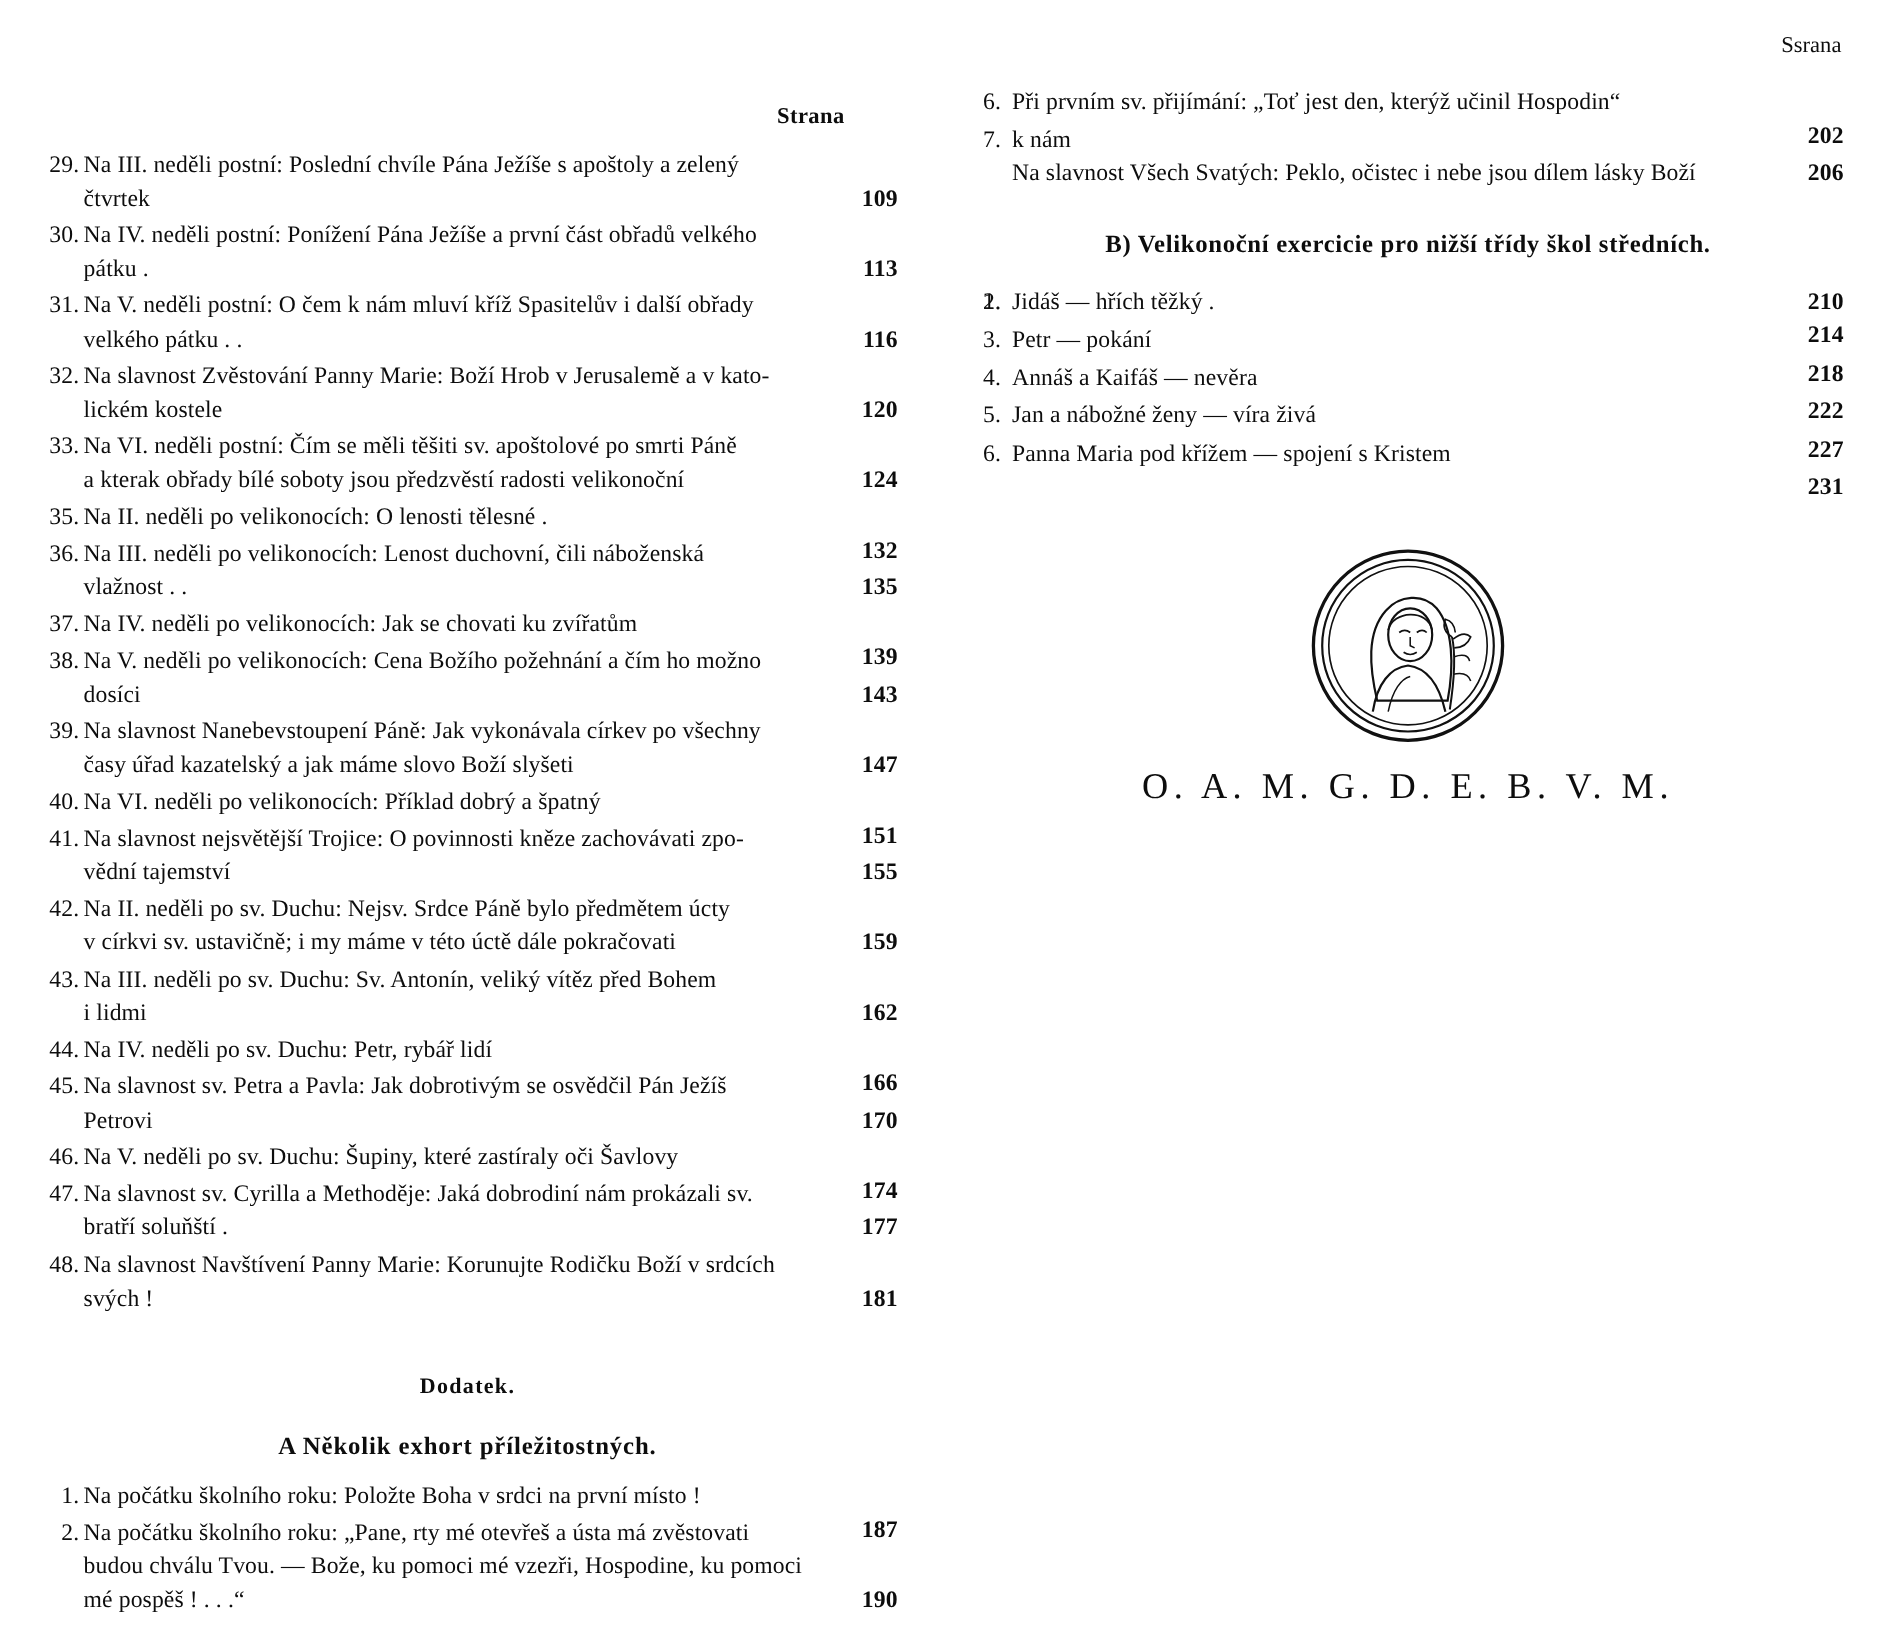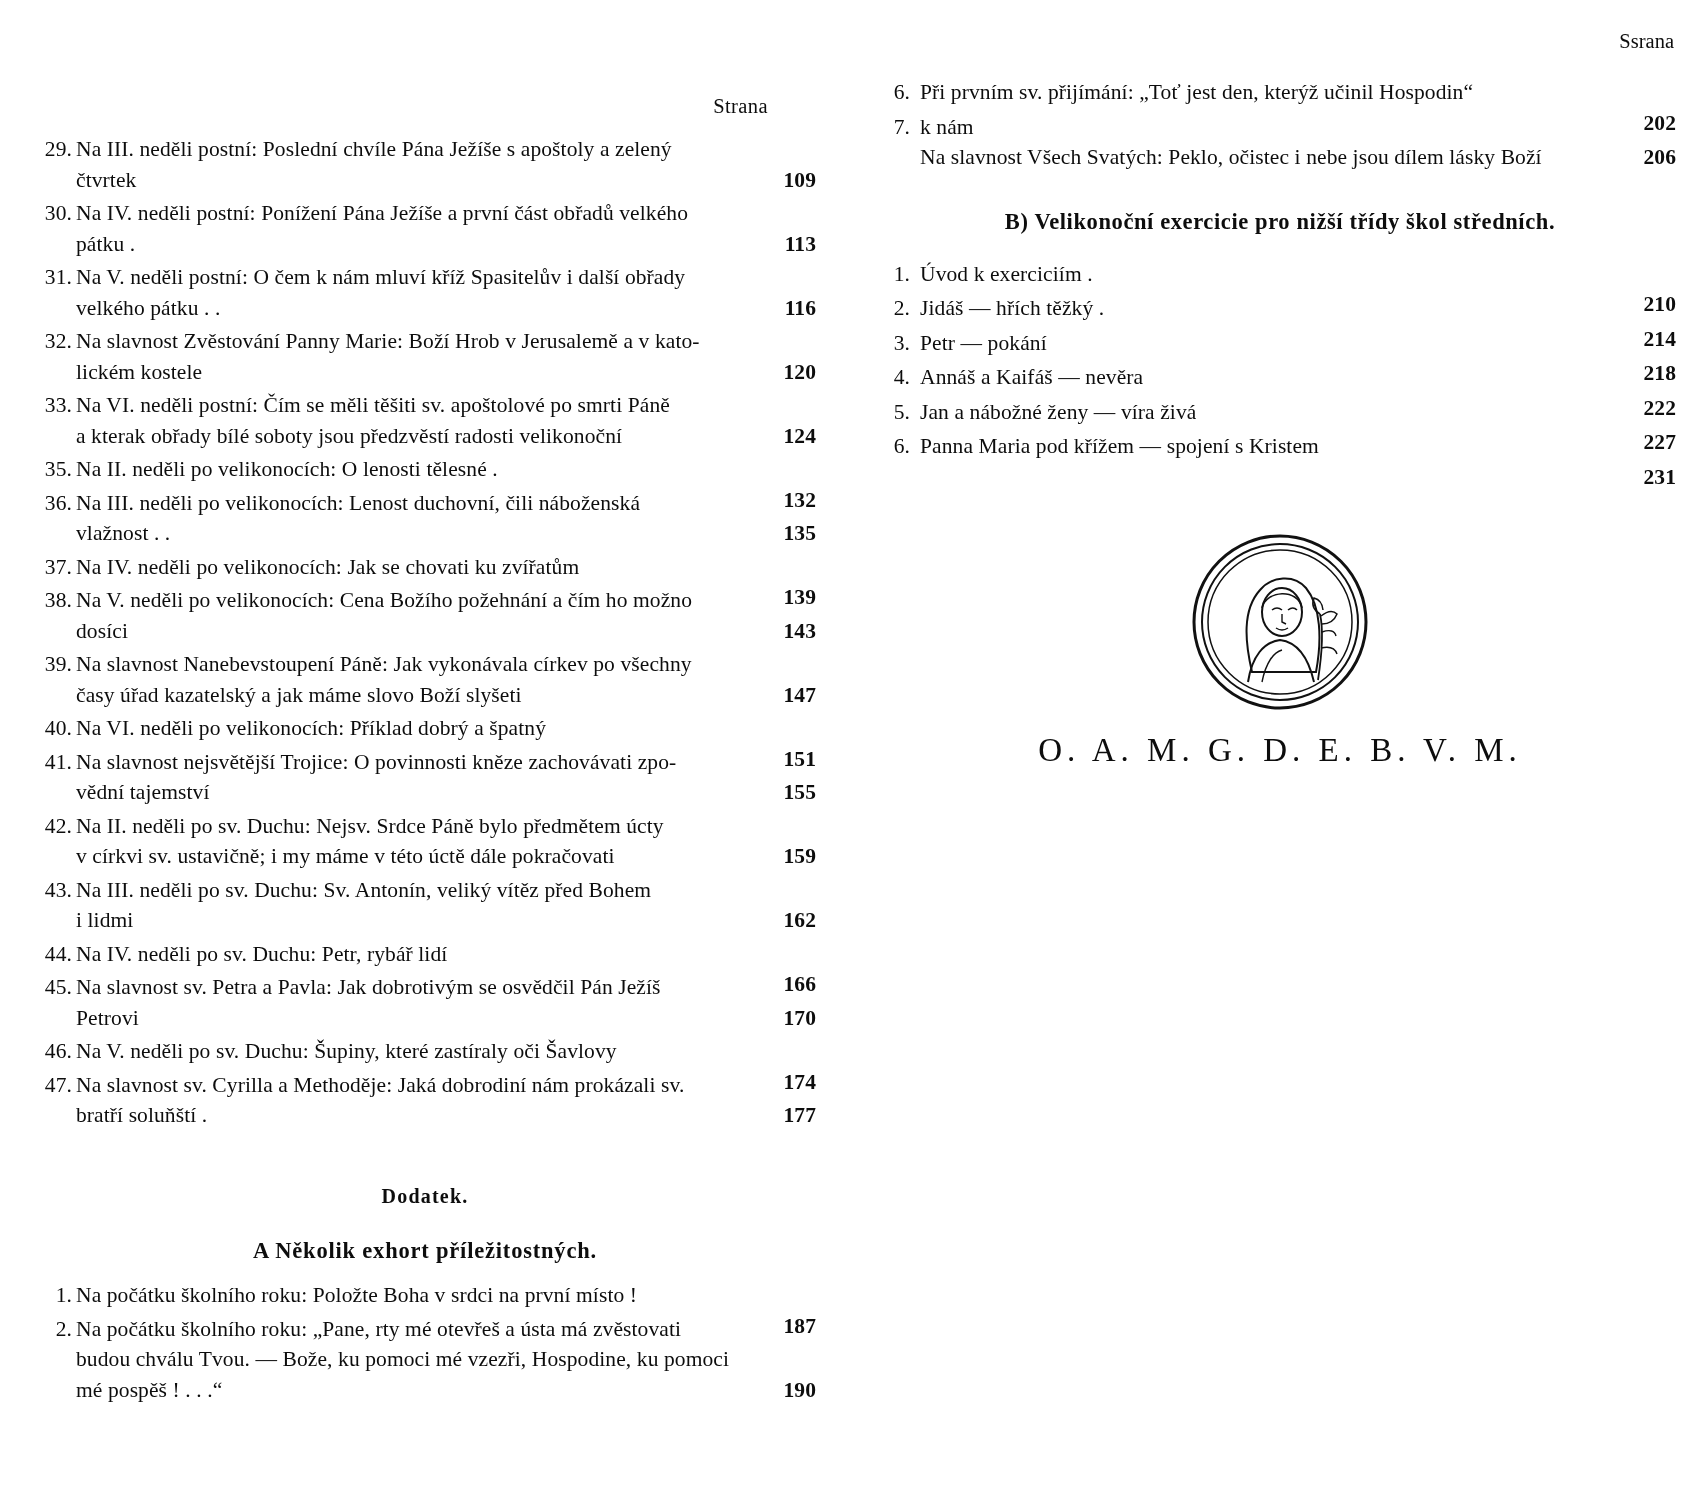--- a/index.html
+++ b/index.html
@@ -36,20 +36,21 @@
     padding-top: 30px;
   }
 
   .page-marker {
     text-align: right;
     font-size: 20.5px;
     font-family: "Liberation Serif", serif;
     letter-spacing: 0.4px;
     padding-right: 52px;
     margin-bottom: 16px;
+    font-weight: bold;
   }
   .page-marker-right {
     text-align: right;
     font-size: 20.5px;
     padding-right: 6px;
     margin-bottom: 24px;
   }
 
   ul.toc {
     list-style: none;
@@ -240,20 +241,26 @@
         <span class="num">46.</span>
         <span class="txt">Na V. neděli po sv. Duchu: Šupiny, které zastíraly oči Šavlovy</span>
         <span class="pg">174</span>
       </li>
       <li class="toc-entry">
         <span class="num">47.</span>
         <span class="txt">Na slavnost sv. Cyrilla a Methoděje: Jaká dobrodiní nám prokázali sv.</span>
         <span class="txt cont">bratří soluňští .</span>
         <span class="pg bottomline">177</span>
       </li>
+      <li class="toc-entry">
+        <span class="num">48.</span>
+        <span class="txt">Na slavnost Navštívení Panny Marie: Korunujte Rodičku Boží v srdcích</span>
+        <span class="txt cont">svých !</span>
+        <span class="pg bottomline">181</span>
+      </li>
     </ul>
 
     <h2 class="sec-title">Dodatek.</h2>
     <h3 class="sub-title">A Několik exhort příležitostných.</h3>
 
     <ul class="toc">
       <li class="toc-entry">
         <span class="num">1.</span>
         <span class="txt">Na počátku školního roku: Položte Boha v srdci na první místo !</span>
         <span class="pg">187</span>
@@ -283,21 +290,20 @@
         <span class="txt">Na slavnost Všech Svatých: Peklo, očistec i nebe jsou dílem lásky Boží</span>
         <span class="pg bottomline">206</span>
       </li>
     </ul>
 
     <h3 class="sub-title-right">B) Velikonoční exercicie pro nižší třídy škol středních.</h3>
 
     <ul class="toc">
       <li class="toc-entry">
         <span class="num">1.</span>
-        <span class="txt">Úvod k exerciciím .</span>
         <span class="pg">210</span>
       </li>
       <li class="toc-entry">
         <span class="num">2.</span>
         <span class="txt">Jidáš — hřích těžký .</span>
         <span class="pg">214</span>
       </li>
       <li class="toc-entry">
         <span class="num">3.</span>
         <span class="txt">Petr — pokání</span>

